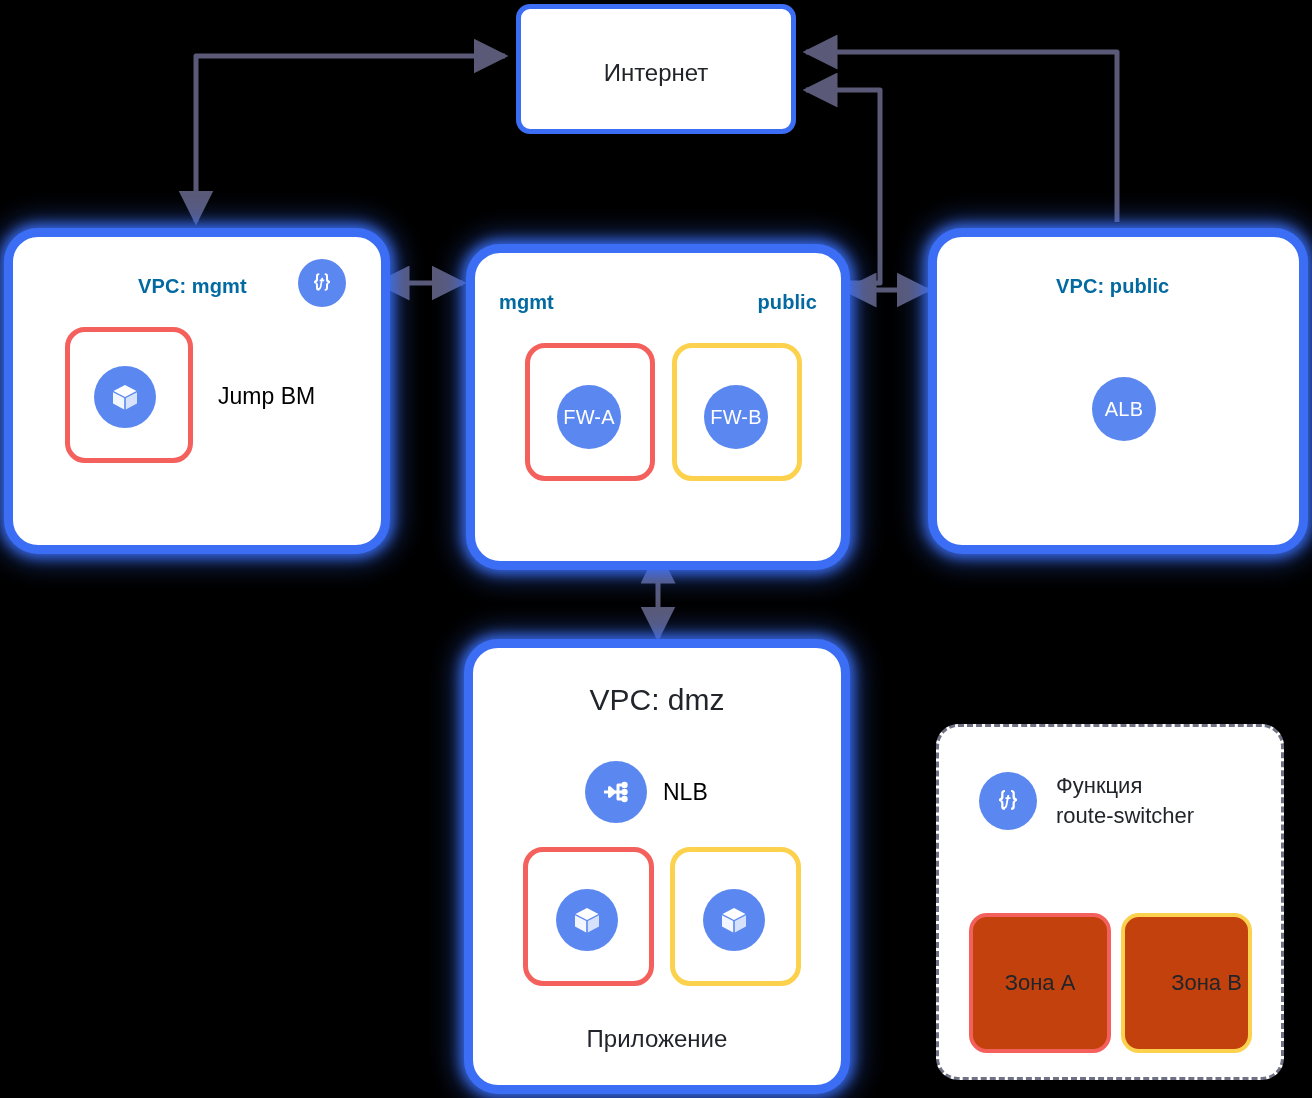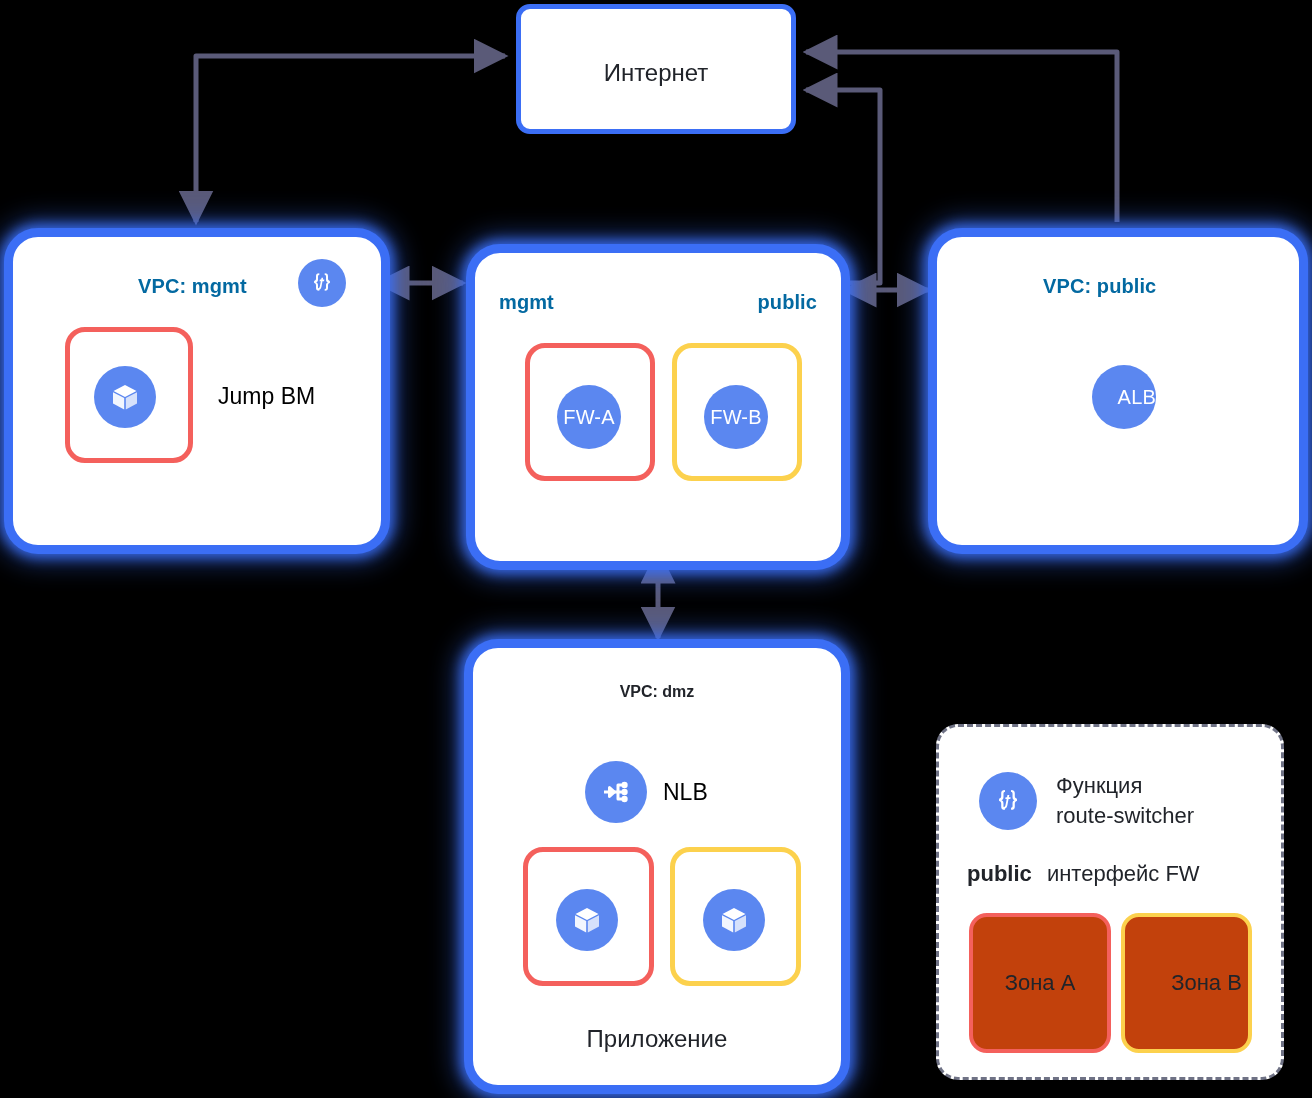--- a/index.html
+++ b/index.html
@@ -160,28 +160,28 @@
 
     <div class="zone b" style="left:197px; top:90px; width:130px; height:138px;">
       <div class="circ lbltxt" style="left:27px; top:37px; width:64px; height:64px;">
         <span>FW-B</span>
       </div>
     </div>
 
   </div>
 
   <div class="vpc" style="left:928px; top:228px; width:380px; height:326px;">
-    <div class="ttl" style="left:106px; top:38px;">VPC: public</div>
-    <div class="circ lbltxt" style="left:155px; top:128px; width:64px; height:64px;justify-content:flex-end;">
+    <div class="ttl" style="left:119px; top:38px;">VPC: public</div>
+    <div class="circ lbltxt" style="left:155px; top:140px; width:64px; height:64px;">
       <span>ALB</span>
     </div>
   </div>
 
   <div class="vpc" style="left:464px; top:639px; width:386px; height:455px;">
-    <div class="center-txt" style="top:35px; font-weight:700; font-size:16px;">VPC: dmz</div>
+    <div class="center-txt" style="top:35px; font-weight:400; font-size:30px;">VPC: dmz</div>
 
     <div class="circ" style="left:112px; top:113px; width:62px; height:62px;">
       <svg width="36" height="36" viewBox="0 0 36 36" aria-hidden="true">
         <path d="M6 18 h9 M11.5 13.5 L16.5 18 L11.5 22.5 Z" stroke="#fff" stroke-width="3" fill="#fff" stroke-linejoin="round"></path>
         <path d="M16 18 h4 v-7 h3" stroke="#fff" stroke-width="3" fill="none" stroke-linecap="round" stroke-linejoin="round"></path>
         <path d="M20 18 h3" stroke="#fff" stroke-width="3" fill="none" stroke-linecap="round"></path>
         <path d="M20 18 v7 h3" stroke="#fff" stroke-width="3" fill="none" stroke-linecap="round" stroke-linejoin="round"></path>
         <circle cx="26.5" cy="11" r="3.2" fill="#fff"></circle>
         <circle cx="26.5" cy="18" r="3.2" fill="#fff"></circle>
         <circle cx="26.5" cy="25" r="3.2" fill="#fff"></circle>
@@ -218,24 +218,20 @@
       <svg width="34" height="34" viewBox="0 0 30 30" aria-hidden="true">
         <path d="M12.3 5.2c-2.6 0-3.3 1.1-3.3 3.0v2.4c0 1.4-.5 2.1-1.9 2.4v1.9c1.4.3 1.9 1.0 1.9 2.4v2.5c0 1.9.7 3.0 3.3 3.0v-1.9c-1.0 0-1.3-.5-1.3-1.5v-2.2c0-1.5-.5-2.4-1.7-2.8v-.1c1.2-.4 1.7-1.3 1.7-2.8V8.6c0-1.0.3-1.5 1.3-1.5V5.2z" fill="#fff"></path>
         <path d="M17.7 5.2c2.6 0 3.3 1.1 3.3 3.0v2.4c0 1.4.5 2.1 1.9 2.4v1.9c-1.4.3-1.9 1.0-1.9 2.4v2.5c0 1.9-.7 3.0-3.3 3.0v-1.9c1.0 0 1.3-.5 1.3-1.5v-2.2c0-1.5.5-2.4 1.7-2.8v-.1c-1.2-.4-1.7-1.3-1.7-2.8V8.6c0-1.0-.3-1.5-1.3-1.5V5.2z" fill="#fff"></path>
         <path d="M16.4 9.8h-1.9l-.35 1.8h-1.25l-.3 1.55h1.25l-.95 4.9c-.3 1.6-.85 2.2-2.0 2.3l-.25 1.5c2.2.05 3.35-.85 3.8-3.2l1.05-5.5h1.55l.3-1.55h-1.55l.35-1.8z" fill="#fff"></path>
       </svg>
     </div>
 
     <div class="legend-line" style="left:117px; top:46px;">Функция</div>
     <div class="legend-line" style="left:117px; top:76px;">route-switcher</div>
 
-    <div class="legend-line" style="left:28px; top:134px;">
-      <b>public</b>
-      <span style="margin-left:9px;">интерфейс FW</span>
-    </div>
 
     <div class="legend-zone" style="left:30px; top:186px; width:142px; height:140px;">
       <span>Зона A</span>
     </div>
     <div class="legend-zone b" style="left:182px; top:186px; width:131px; height:140px;">
       <span>Зона B</span>
     </div>
   </div>
 
 </div>

